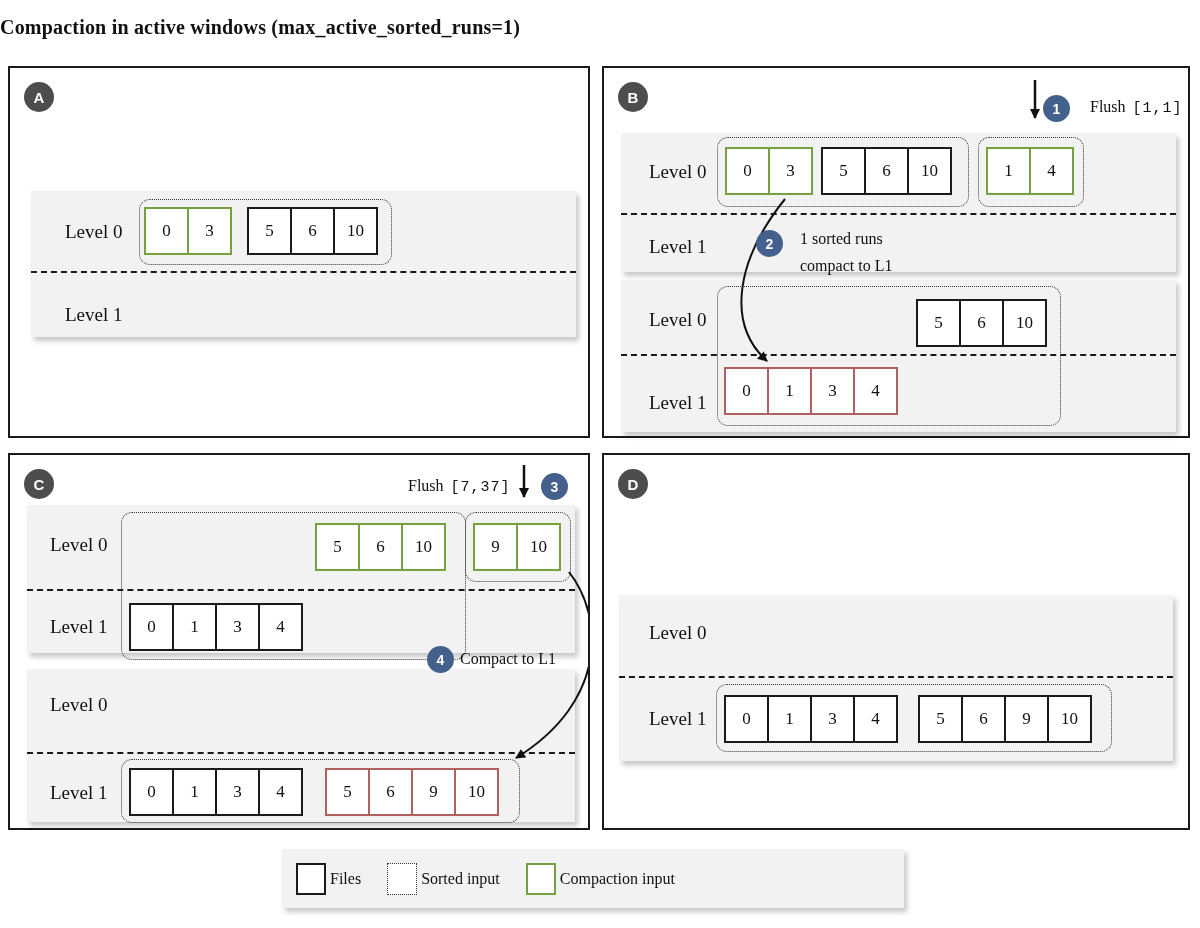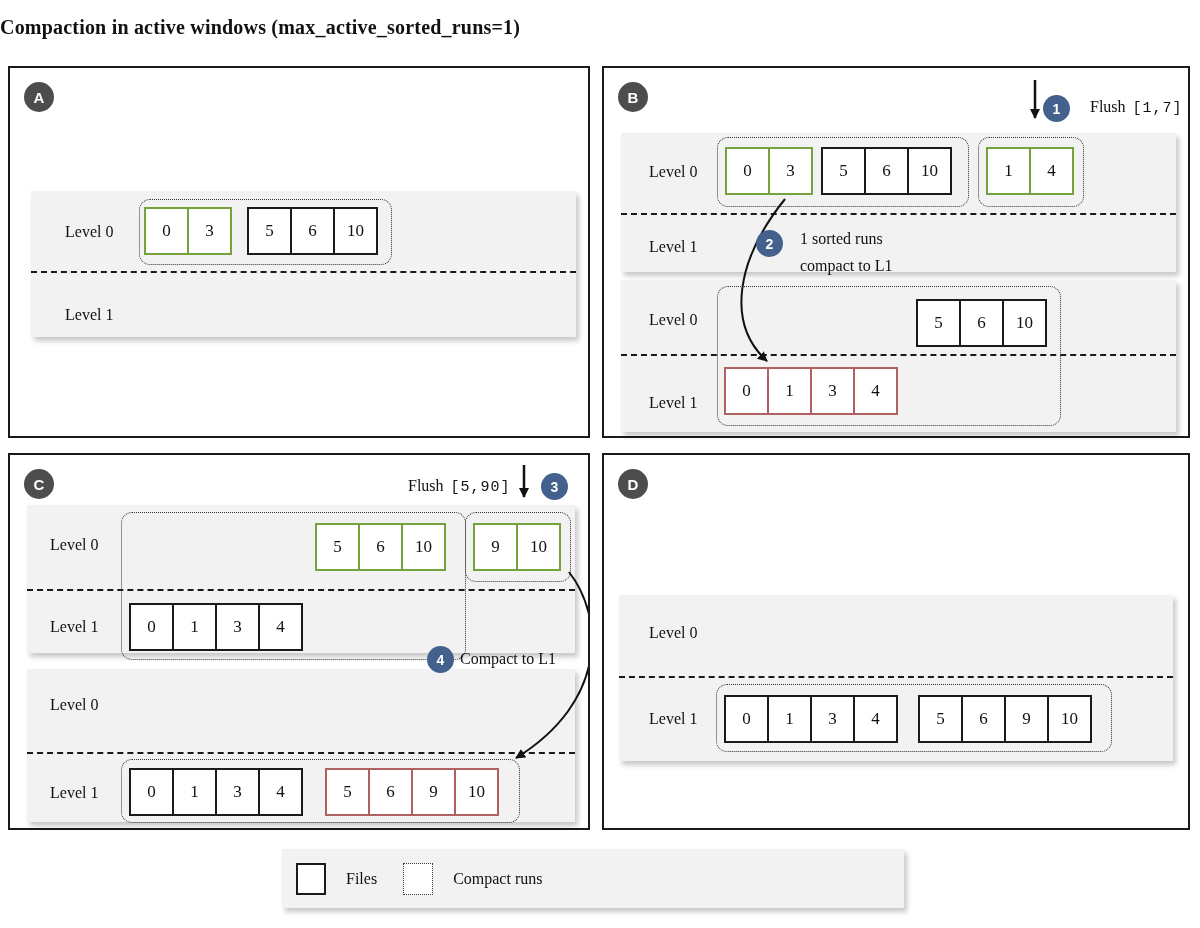--- a/index.html
+++ b/index.html
@@ -12,21 +12,21 @@
     font-size:20px;font-weight:bold;letter-spacing:.2px;
   }
   .panel{position:absolute;background:#fff;border:2px solid #1a1a1a;box-sizing:border-box;}
   .pbadge{
     position:absolute;left:14px;top:14px;width:30px;height:30px;border-radius:50%;
     background:#4d4d4d;color:#fff;font:bold 15px "Liberation Sans",sans-serif;
     display:flex;align-items:center;justify-content:center;z-index:6;
   }
   .band{position:absolute;background:#f2f2f2;box-shadow:3px 4px 5px rgba(0,0,0,.22);z-index:1;}
   .divider{position:absolute;left:0;right:0;border-top:2px dashed #1a1a1a;}
-  .lvl{position:absolute;font-size:16px;line-height:20px;white-space:nowrap;z-index:3;}
+  .lvl{position:absolute;font-size:19px;line-height:20px;white-space:nowrap;z-index:3;}
   .outline{position:absolute;border:1.5px dotted #333;border-radius:11px;z-index:2;background:transparent;}
   .group{position:absolute;display:flex;z-index:3;}
   .cell{
     width:45px;height:48px;box-sizing:border-box;border:2px solid #1a1a1a;background:#fff;
     display:flex;align-items:center;justify-content:center;font-size:17px;
   }
   .cell + .cell{margin-left:-2px;}
   .group.input .cell{border-color:#76a23e;}
   .group.output .cell{border-color:#b06060;}
   .sbadge{
@@ -36,21 +36,21 @@
   }
   .flush{position:absolute;font-size:16px;line-height:20px;white-space:nowrap;display:flex;gap:7px;align-items:baseline;z-index:5;}
   .mono{font-family:"Liberation Mono",monospace;font-size:15px;letter-spacing:1px;}
   .steptext{position:absolute;font-size:16px;line-height:27px;white-space:nowrap;z-index:5;}
   .overlay{position:absolute;left:0;top:0;pointer-events:none;z-index:4;}
   .legend{
     position:absolute;left:282px;top:849px;width:622px;height:59px;background:#f2f2f2;
     box-shadow:3px 4px 5px rgba(0,0,0,.22);display:flex;align-items:center;gap:26px;
     padding-left:14px;box-sizing:border-box;
   }
-  .litem{display:flex;align-items:center;gap:20px;}
+  .litem{display:flex;align-items:center;gap:4px;}
   .swatch{width:30px;height:32px;box-sizing:border-box;background:#fff;}
   .sw-files{border:2.5px solid #1a1a1a;}
   .sw-run{border:1.5px dotted #333;}
   .sw-in{border:2px solid #76a23e;}
   .sw-out{border:2px solid #b06060;}
   .litem span{font-size:16px;}
 </style>
 </head>
 <body>
 
@@ -74,21 +74,21 @@
     <div class="cell">10</div>
   </div>
 </div>
 
 <div class="panel" style="left:602px;top:66px;width:588px;height:372px">
   <div class="pbadge">B</div>
 
   <div class="sbadge" style="left:439px;top:27px">1</div>
   <div class="flush" style="left:486px;top:29px">
     <span>Flush</span>
-    <span class="mono">[1,7]</span>
+    <span class="mono">[1,1]</span>
   </div>
 
   <div class="band" style="left:17px;top:65px;width:555px;height:139px">
     <div class="divider" style="top:80px"></div>
   </div>
   <div class="lvl" style="left:45px;top:94px">Level 0</div>
   <div class="lvl" style="left:45px;top:169px">Level 1</div>
   <div class="outline" style="left:113px;top:69px;width:250px;height:68px"></div>
   <div class="group input" style="left:121px;top:79px">
     <div class="cell">0</div>
@@ -137,21 +137,21 @@
     <line x1="431" y1="12" x2="431" y2="50" stroke="#111" stroke-width="2.5" marker-end="url(#ab)"></line>
     <path d="M181,131 C132,192 122,256 163,293" fill="none" stroke="#111" stroke-width="2" marker-end="url(#ab)"></path>
   </svg>
 </div>
 
 <div class="panel" style="left:8px;top:453px;width:582px;height:377px">
   <div class="pbadge">C</div>
 
   <div class="flush" style="left:398px;top:21px">
     <span>Flush</span>
-    <span class="mono">[5,90]</span>
+    <span class="mono">[7,37]</span>
   </div>
   <div class="sbadge" style="left:531px;top:18px">3</div>
 
   <div class="band" style="left:17px;top:50px;width:548px;height:148px">
     <div class="divider" style="top:84px"></div>
   </div>
   <div class="lvl" style="left:40px;top:80px">Level 0</div>
   <div class="lvl" style="left:40px;top:162px">Level 1</div>
   <div class="outline" style="left:111px;top:57px;width:343px;height:146px"></div>
   <div class="group input" style="left:305px;top:68px">
@@ -226,15 +226,19 @@
   </div>
 </div>
 
 <div class="legend">
   <div class="litem">
     <div class="swatch sw-files"></div>
     <span>Files</span>
   </div>
   <div class="litem">
     <div class="swatch sw-run"></div>
-    <span>Compact runs</span>
+    <span>Sorted input</span>
+  </div>
+  <div class="litem">
+    <div class="swatch sw-in"></div>
+    <span>Compaction input</span>
   </div>
 </div>
 
 </body></html>

